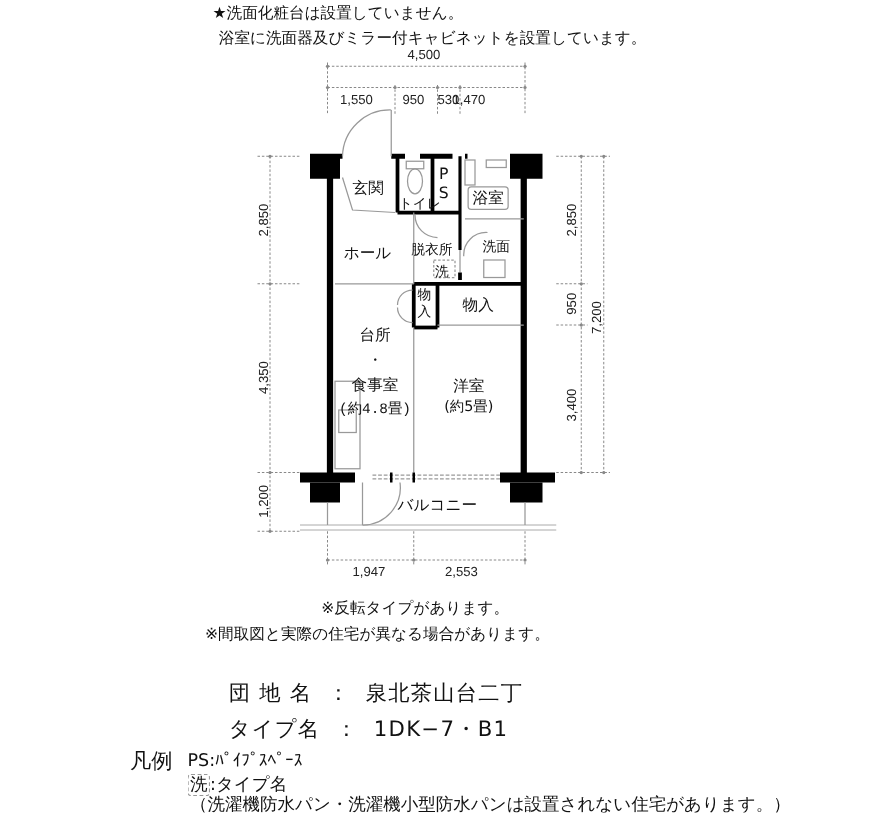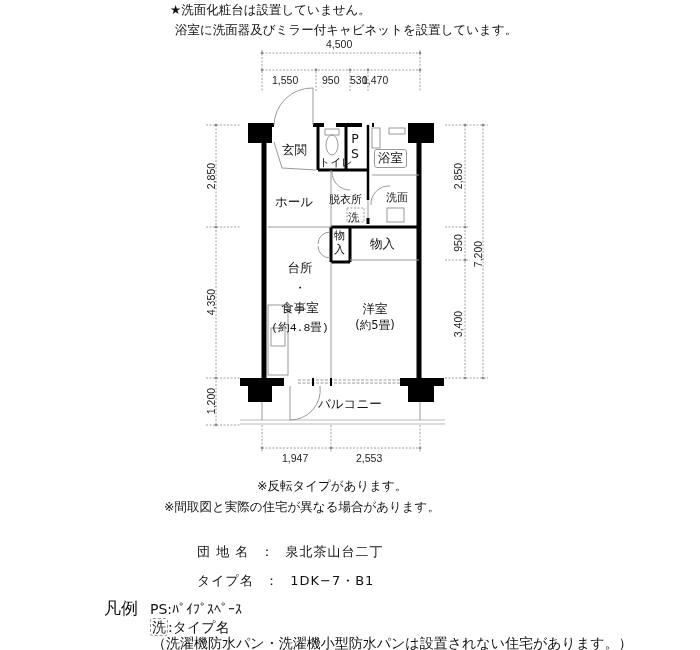--- a/index.html
+++ b/index.html
@@ -5,21 +5,21 @@
     html, body { margin: 0; padding: 0; background: #ffffff; }
     body { width: 700px; height: 650px; position: relative; overflow: hidden;
            font-family: "DejaVu Sans", "Liberation Sans", sans-serif; color: #111; }
     .abs { position: absolute; }
     .note { font-size: 12.5px; line-height: 16px; white-space: nowrap; }
     .dim { font-family: "Liberation Sans", sans-serif; font-size: 10.5px; color: #222; white-space: nowrap; }
     .dimv { transform: rotate(-90deg); transform-origin: center center; }
     .room { font-size: 12.5px; white-space: nowrap; text-align: center; }
     .room-sm { font-size: 11px; white-space: nowrap; text-align: right; }
     .boxed { border: 1px solid #999; border-radius: 3px; padding: 0 3px; }
-    .info { font-size: 13px; white-space: nowrap; letter-spacing: 1px; margin-left: 14px; }
+    .info { font-size: 17px; white-space: nowrap; letter-spacing: 1px; }
     .legend-title { font-size: 17px; font-weight: normal; }
     .legend { font-size: 14px; white-space: nowrap; }
     svg { position: absolute; left: 0; top: 0; }
   </style>
 </head>
 <body>
 
 <div class="abs note" style="left:170px; top:2px;">★洗面化粧台は設置していません。</div>
 <div class="abs note" style="left:175px; top:22px;">浴室に洗面器及びミラー付キャビネットを設置しています。</div>
 

